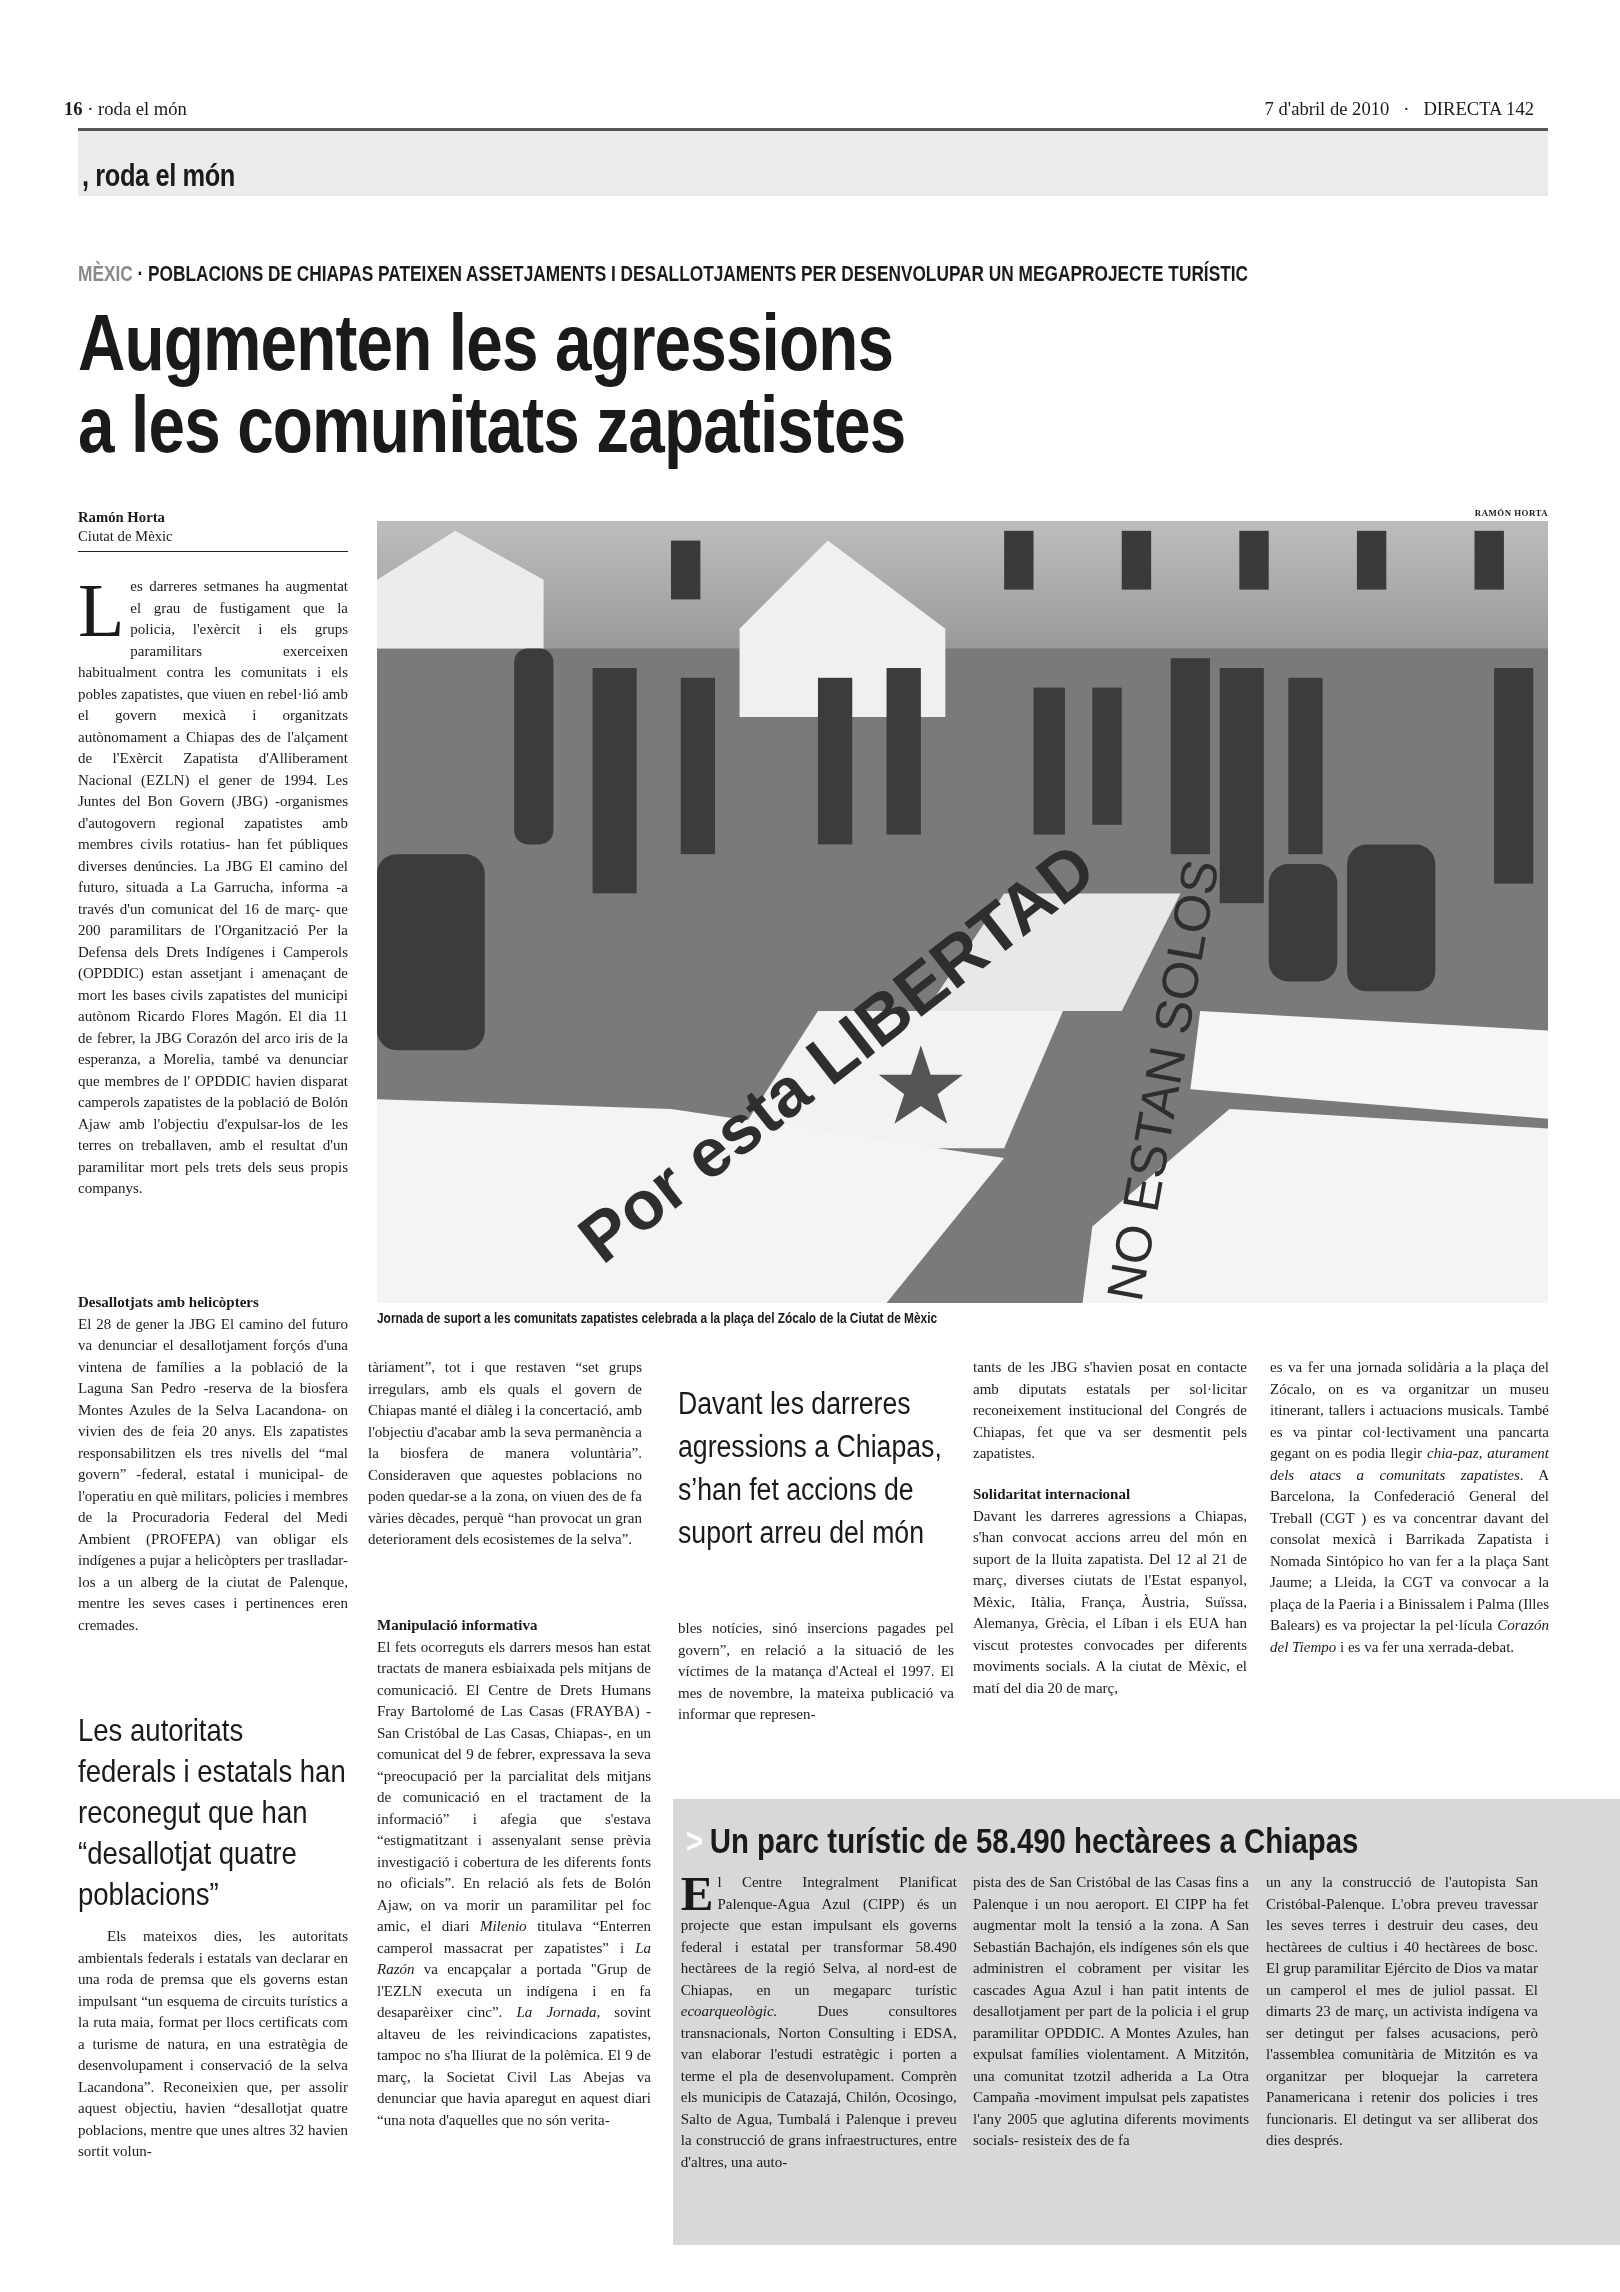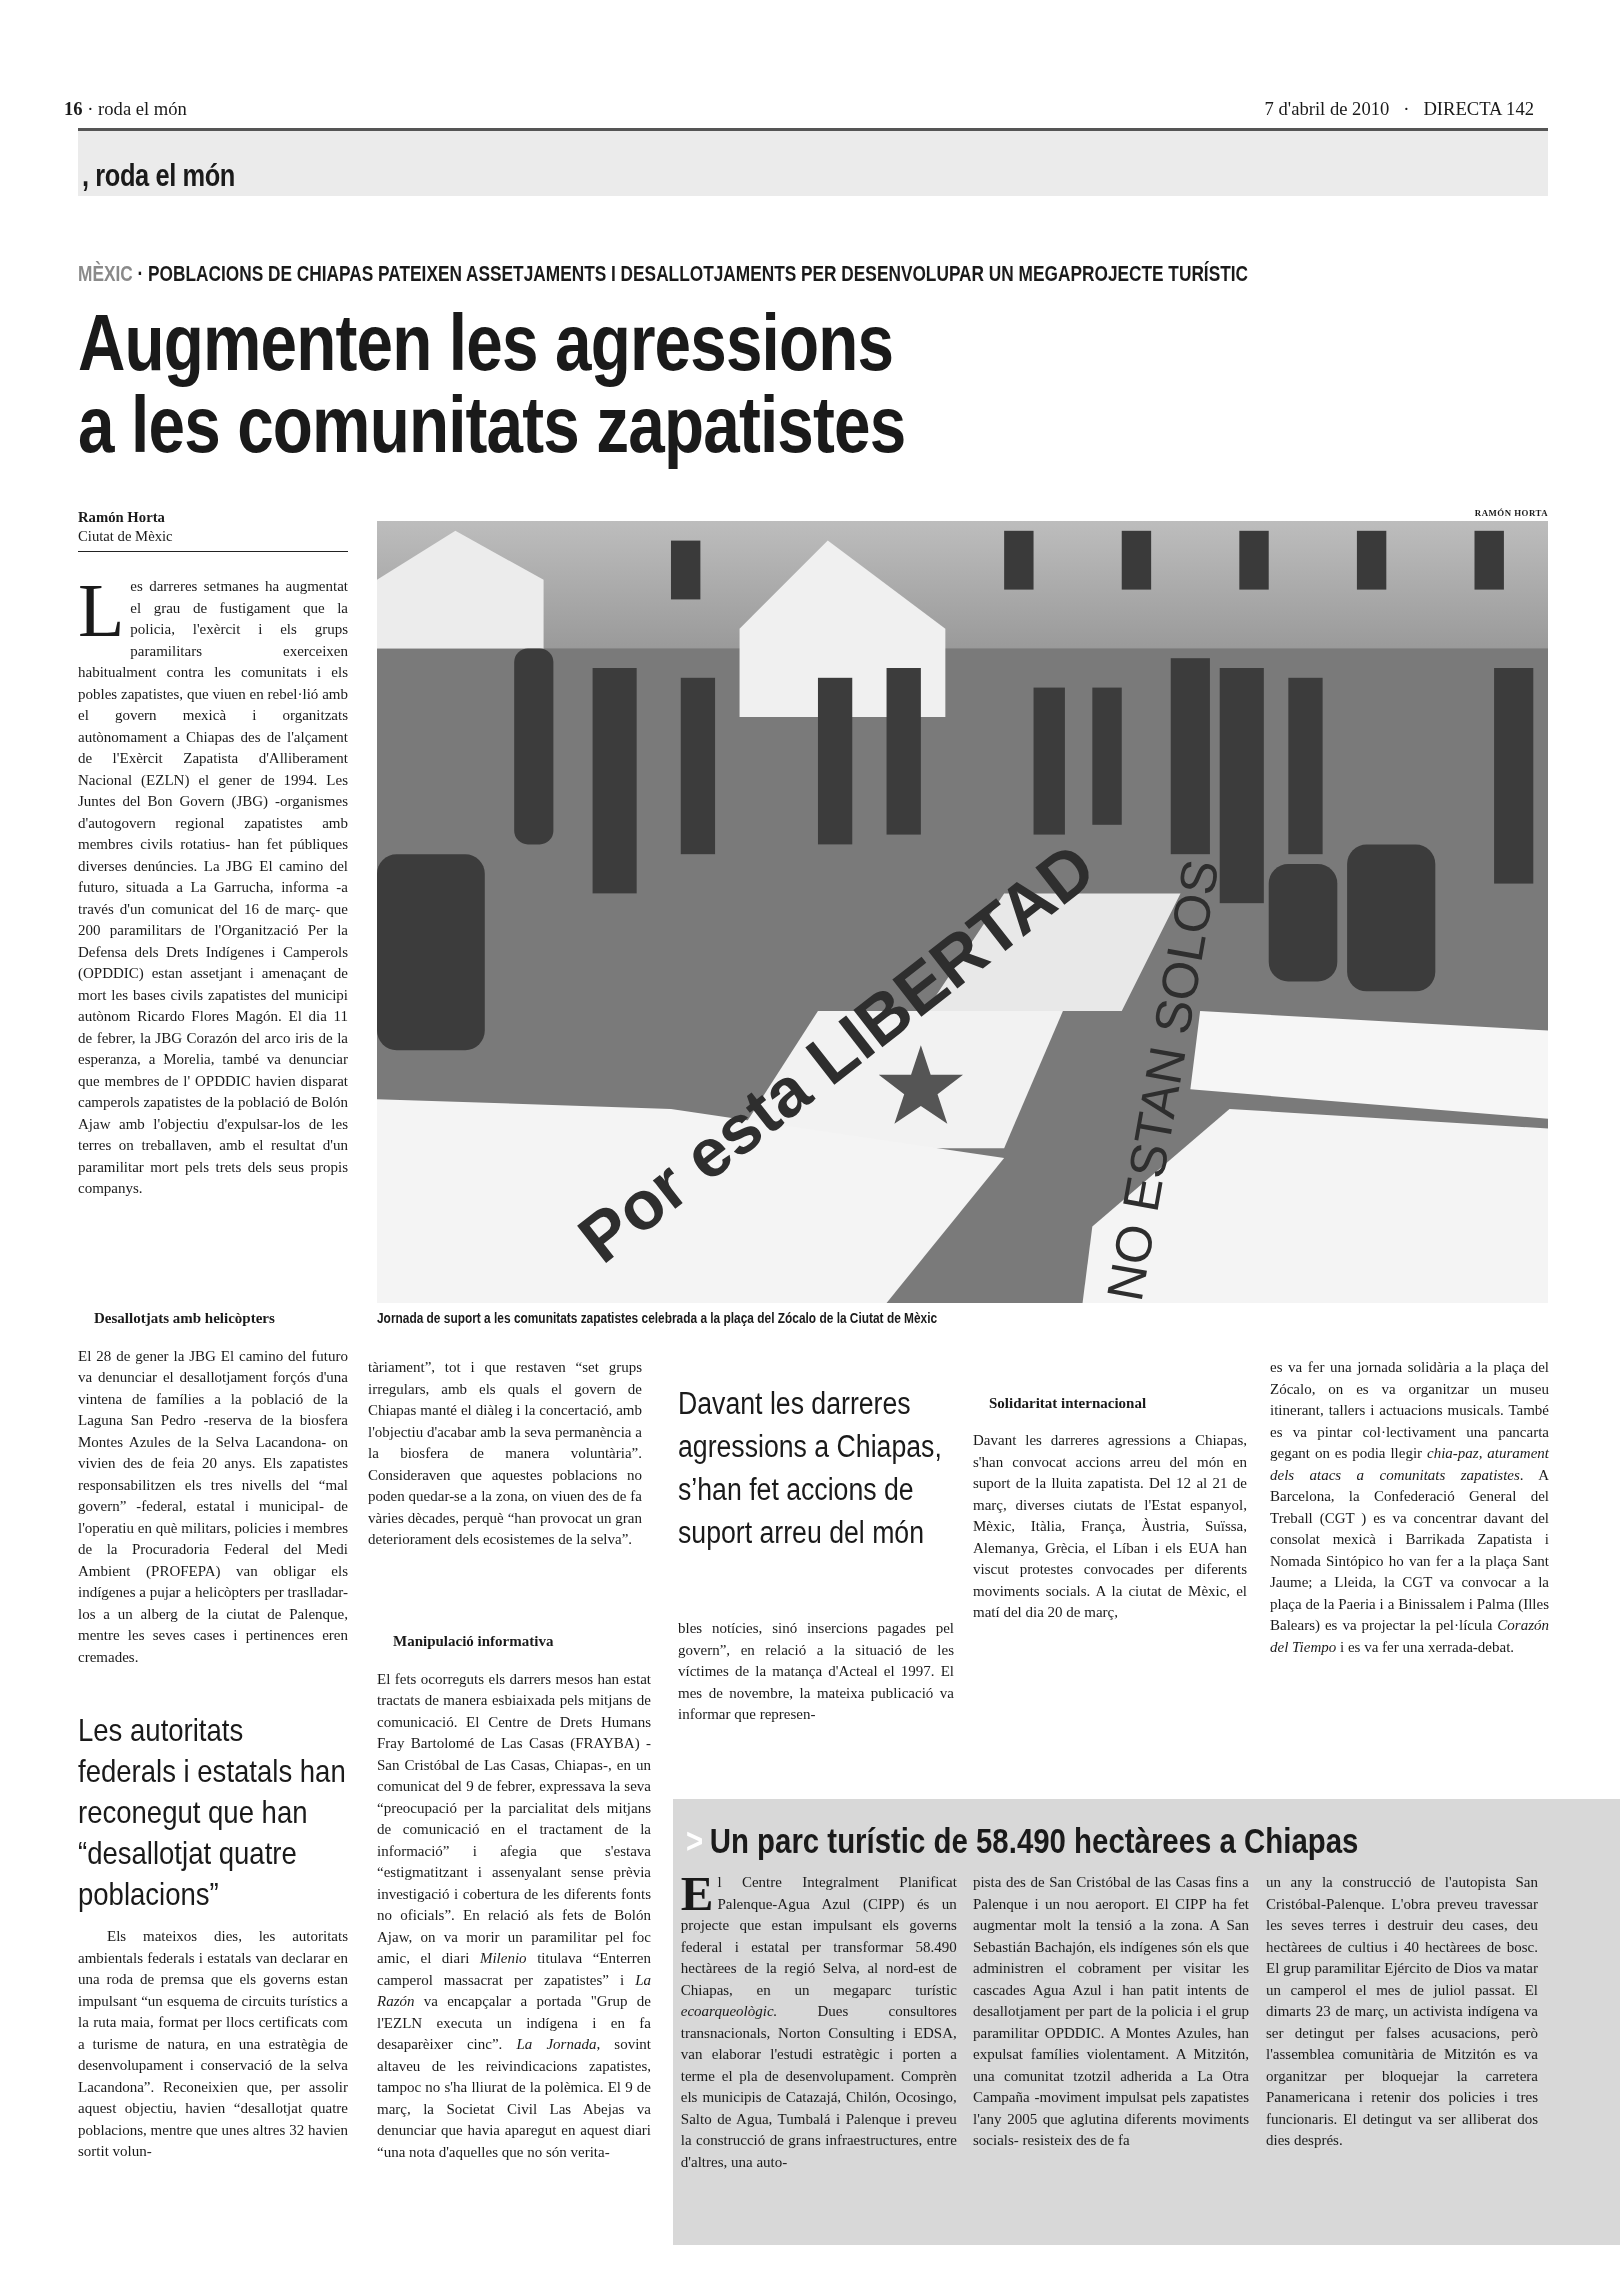--- a/index.html
+++ b/index.html
@@ -19,21 +19,21 @@
   #kicker .country { color: #8a8a8a; }
 
   #headline { position: absolute; left: 78px; top: 302px; font-family: "Liberation Sans", sans-serif; font-weight: bold; font-size: 80px; line-height: 82px; letter-spacing: -1px; transform: scaleX(0.82); transform-origin: left top; white-space: nowrap; }
 
   
   #byline { position: absolute; left: 78px; top: 508px; width: 270px; font-family: "Liberation Serif", serif; font-size: 14.7px; line-height: 18.6px; border-bottom: 1.5px solid #222; padding-bottom: 5.9px; }
   #byline .author { font-weight: bold; display: block; }
 
   .col { position: absolute; font-family: "Liberation Serif", serif; font-size: 15px; line-height: 21.5px; text-align: justify; hyphens: manual; }
   .col p { margin: 0; }
-  .col h4 { margin: 16px; font-family: "Liberation Serif", serif; font-weight: bold; font-size: 15px; line-height: 21.5px; }
+  .col h4 { margin: 0; font-family: "Liberation Serif", serif; font-weight: bold; font-size: 15px; line-height: 21.5px; }
   .col .gap { height: 19.6px; }
   .dropcap { float: left; font-family: "Liberation Serif", serif; font-size: 76px; line-height: 61px; margin: 3.9px 5.9px 0 0; }
   .dropcap-sm { float: left; font-family: "Liberation Serif", serif; font-size: 49px; line-height: 39px; margin: 2px 3.9px 0 0; font-weight: bold; }
   .indent { text-indent: 29px; }
 
   #col1 { left: 78px; top: 576px; width: 270px; }
   #col1b { left: 78px; top: 1292px; width: 270px; }
 
   #pull1 { position: absolute; left: 78px; top: 1710px; width: 270px; font-family: "Liberation Sans", sans-serif; font-size: 32px; line-height: 41px; transform: scaleX(0.86); transform-origin: left top; width: 314px; }
   #col1c { left: 78px; top: 1926px; width: 270px; }
@@ -165,20 +165,21 @@
   <h4>Manipulació informativa</h4>
   <p><span>El fets ocorreguts els darrers mesos han estat tractats de manera esbiaixada pels mitjans de comunicació. El Centre de Drets Humans Fray Bartolomé de Las Casas (FRAYBA) -San Cristóbal de Las Casas, Chiapas-, en un comunicat del 9 de febrer, expressava la seva “preocupació per la parcialitat dels mitjans de comunicació en el tractament de la informació” i afegia que s'estava “estigmatitzant i assenyalant sense prèvia investigació i cobertura de les diferents fonts no oficials”. En relació als fets de Bolón Ajaw, on va morir un paramilitar pel foc amic, el diari </span><i>Milenio</i><span> titulava “Enterren camperol massacrat per zapatistes” i </span><i>La Razón</i><span> va encapçalar a portada "Grup de l'EZLN executa un indígena i en fa desaparèixer cinc”. </span><i>La Jornada</i><span>, sovint altaveu de les reivindicacions zapatistes, tampoc no s'ha lliurat de la polèmica. El 9 de març, la Societat Civil Las Abejas va denunciar que havia aparegut en aquest diari “una nota d'aquelles que no són verita-</span></p>
 </div>
 
 <div id="pull2">Davant les darreres agressions a Chiapas, s’han fet accions de suport arreu del món</div>
 <div id="col3" class="col">
   <p>bles notícies, sinó insercions pagades pel govern”, en relació a la situació de les víctimes de la matança d'Acteal el 1997. El mes de novembre, la mateixa publicació va informar que represen-</p>
 </div>
 
 <div id="col4" class="col">
+  <p>tants de les JBG s'havien posat en contacte amb diputats estatals per sol·licitar reconeixement institucional del Congrés de Chiapas, fet que va ser desmentit pels zapatistes.</p>
   <div class="gap"></div>
   <h4>Solidaritat internacional</h4>
   <p>Davant les darreres agressions a Chiapas, s'han convocat accions arreu del món en suport de la lluita zapatista. Del 12 al 21 de març, diverses ciutats de l'Estat espanyol, Mèxic, Itàlia, França, Àustria, Suïssa, Alemanya, Grècia, el Líban i els EUA han viscut protestes convocades per diferents moviments socials. A la ciutat de Mèxic, el matí del dia 20 de març,</p>
 </div>
 
 <div id="col5" class="col">
   <p><span>es va fer una jornada solidària a la plaça del Zócalo, on es va organitzar un museu itinerant, tallers i actuacions musicals. També es va pintar col·lectivament una pancarta gegant on es podia llegir </span><i>chia-paz, aturament dels atacs a comunitats zapatistes</i><span>. A Barcelona, la Confederació General del Treball (CGT ) es va concentrar davant del consolat mexicà i Barrikada Zapatista i Nomada Sintópico ho van fer a la plaça Sant Jaume; a Lleida, la CGT va convocar a la plaça de la Paeria i a Binissalem i Palma (Illes Balears) es va projectar la pel·lícula </span><i>Corazón del Tiempo</i><span> i es va fer una xerrada-debat.</span></p>
 </div>
 
 <div id="box">

